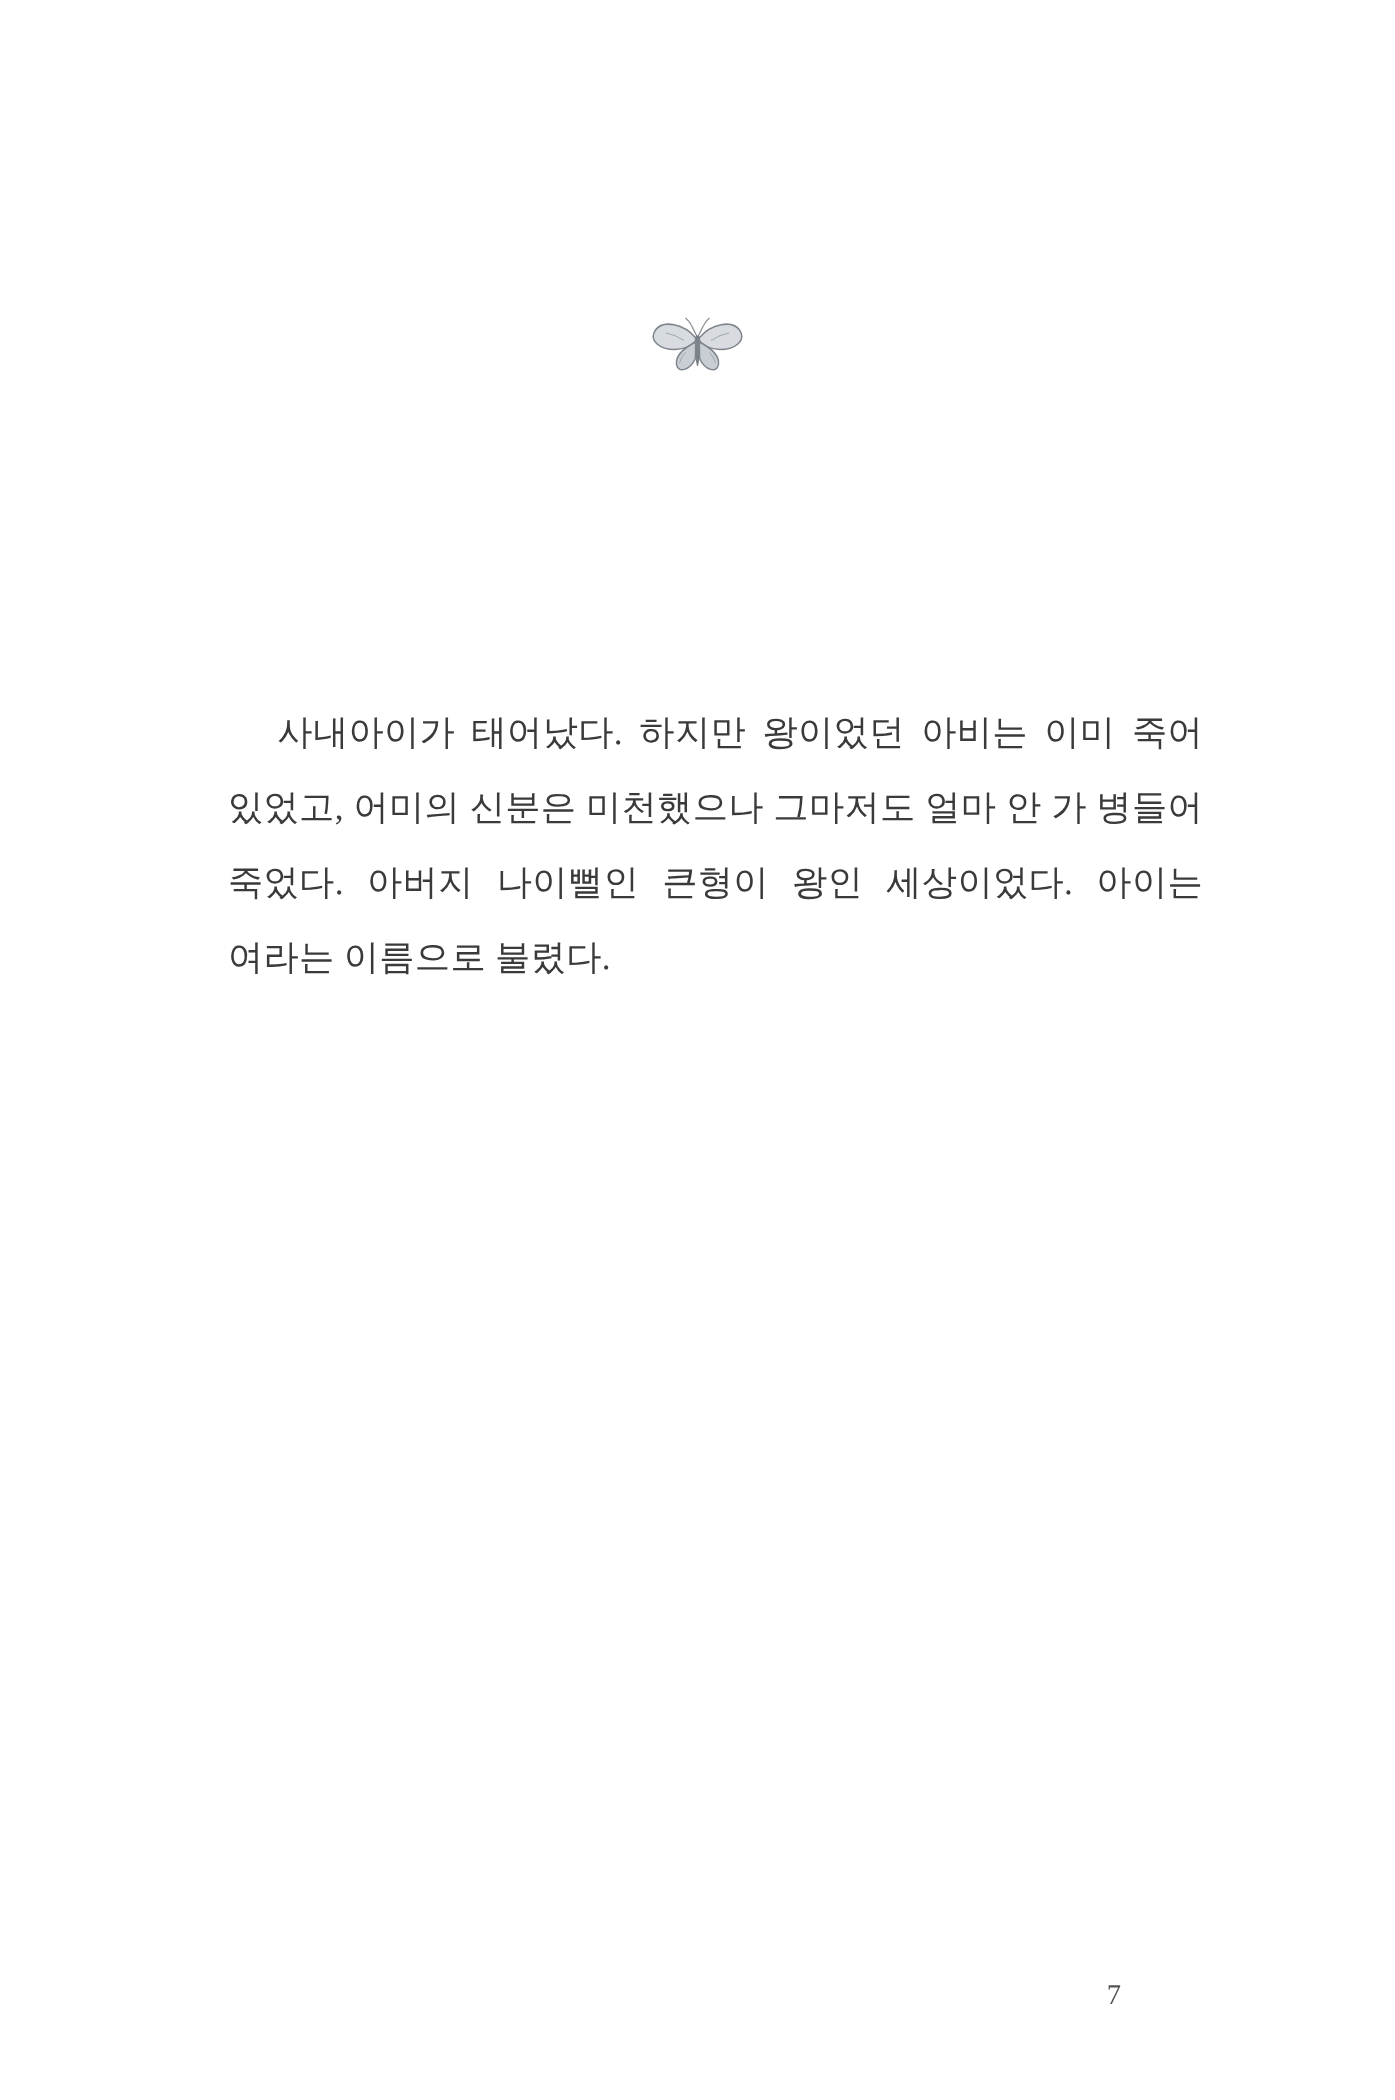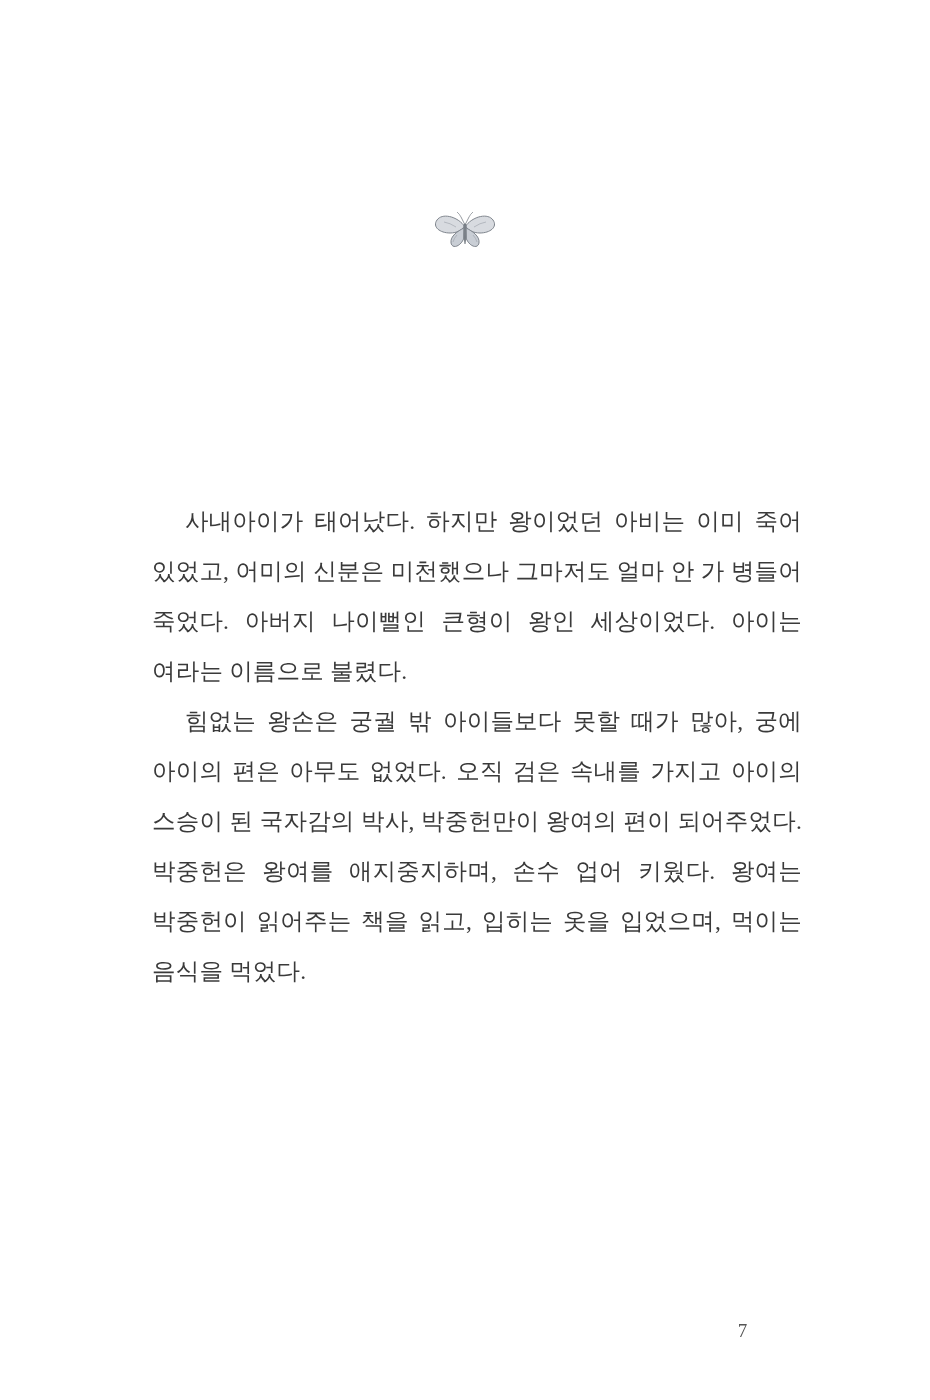--- a/index.html
+++ b/index.html
@@ -28,21 +28,21 @@
     width: 930px;
     text-align: center;
     line-height: 1;
     user-select: none;
   }
   .ornament svg {
     display: inline-block;
   }
   .body-text {
     position: absolute;
-    top: 496px;
+    top: 464px;
     left: 152px;
     width: 650px;
     font-size: 23.5px;
     line-height: 50px;
     color: #3a3a3a;
     text-align: justify;
     text-justify: inter-character;
     letter-spacing: 0.2px;
     word-break: keep-all;
   }
@@ -85,20 +85,19 @@
         <path d="M14 17 q6 1 12 5" stroke="#9aa0a7" stroke-width="0.6"></path>
         <path d="M56 17 q-6 1 -12 5" stroke="#9aa0a7" stroke-width="0.6"></path>
         <path d="M27 30 q-3 3 -4 7" stroke="#9aa0a7" stroke-width="0.6"></path>
         <path d="M43 30 q3 3 4 7" stroke="#9aa0a7" stroke-width="0.6"></path>
       </g>
     </svg>
   </div>
 
   <div class="body-text">
     <p>사내아이가 태어났다. 하지만 왕이었던 아비는 이미 죽어 있었고, 어미의 신분은 미천했으나 그마저도 얼마 안 가 병들어 죽었다. 아버지 나이뻘인 큰형이 왕인 세상이었다. 아이는 여라는 이름으로 불렸다.</p>
-    <p>힘없는 왕손은 궁궐 밖 아이들보다 못할 때가 많아, 궁에 아이의 편은 아무도 없었다. 오직 검은 속내를 가지고 아이의 스승이 된 국자감의 박사, 박중헌만이 왕여의 편이 되어주었다. 박중헌은 왕여를 애지중지하며, 손수 업어 키웠다. 왕여는 박중헌이 읽어주는 책을 읽고, 입히는 옷을 입었으며, 먹이는 음식을 먹었다.</p>
   </div>
 
   <div class="page-number">
     <span>7</span>
   </div>
 
 </div>
 
 </body></html>

